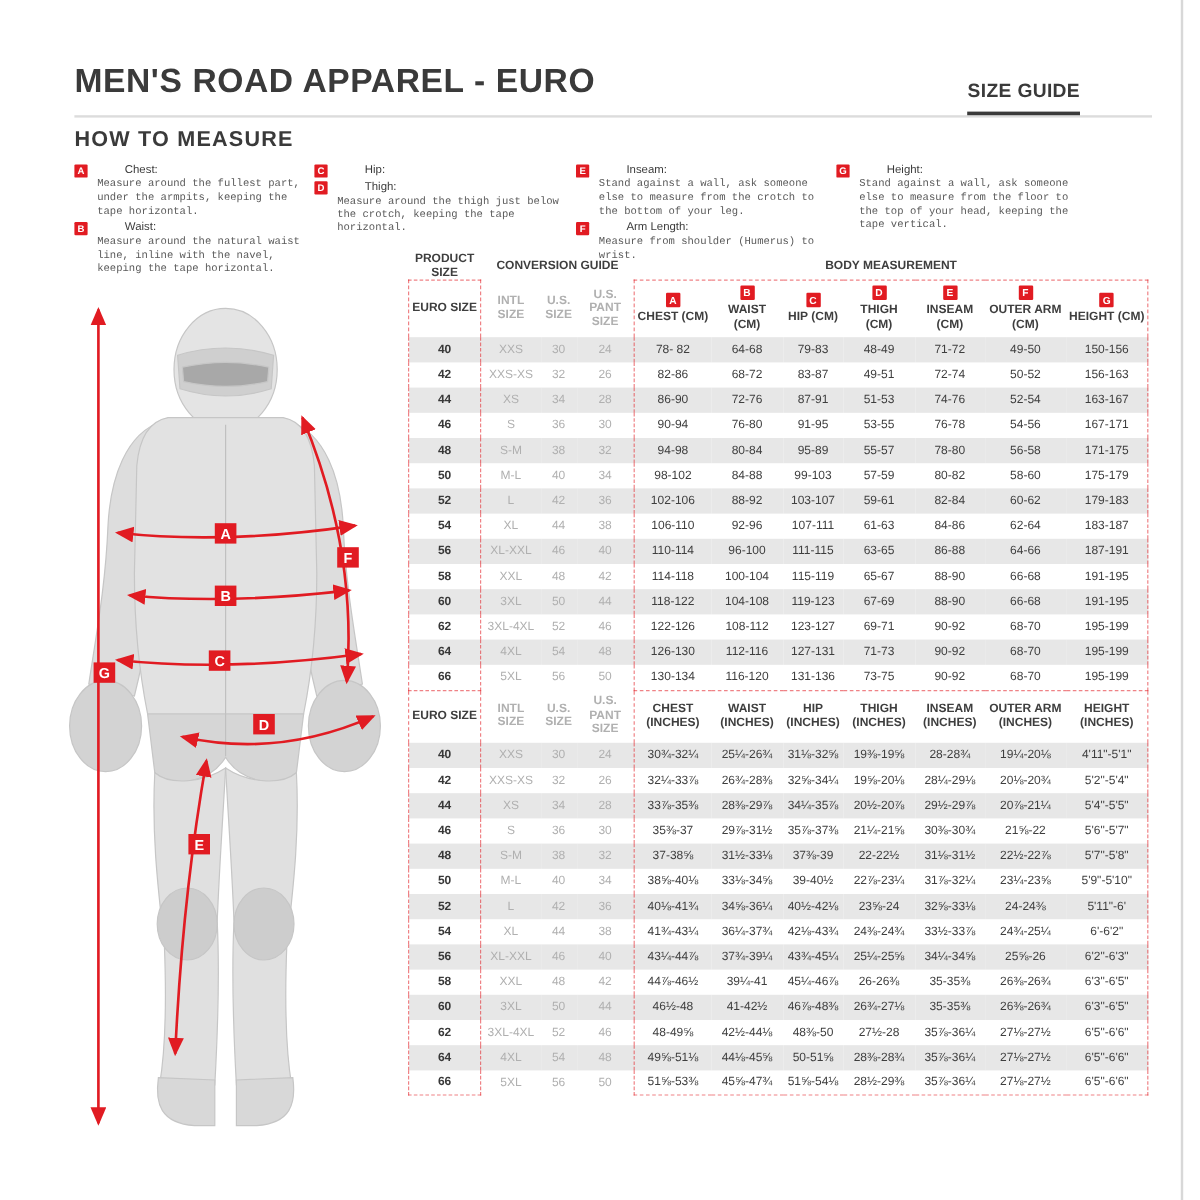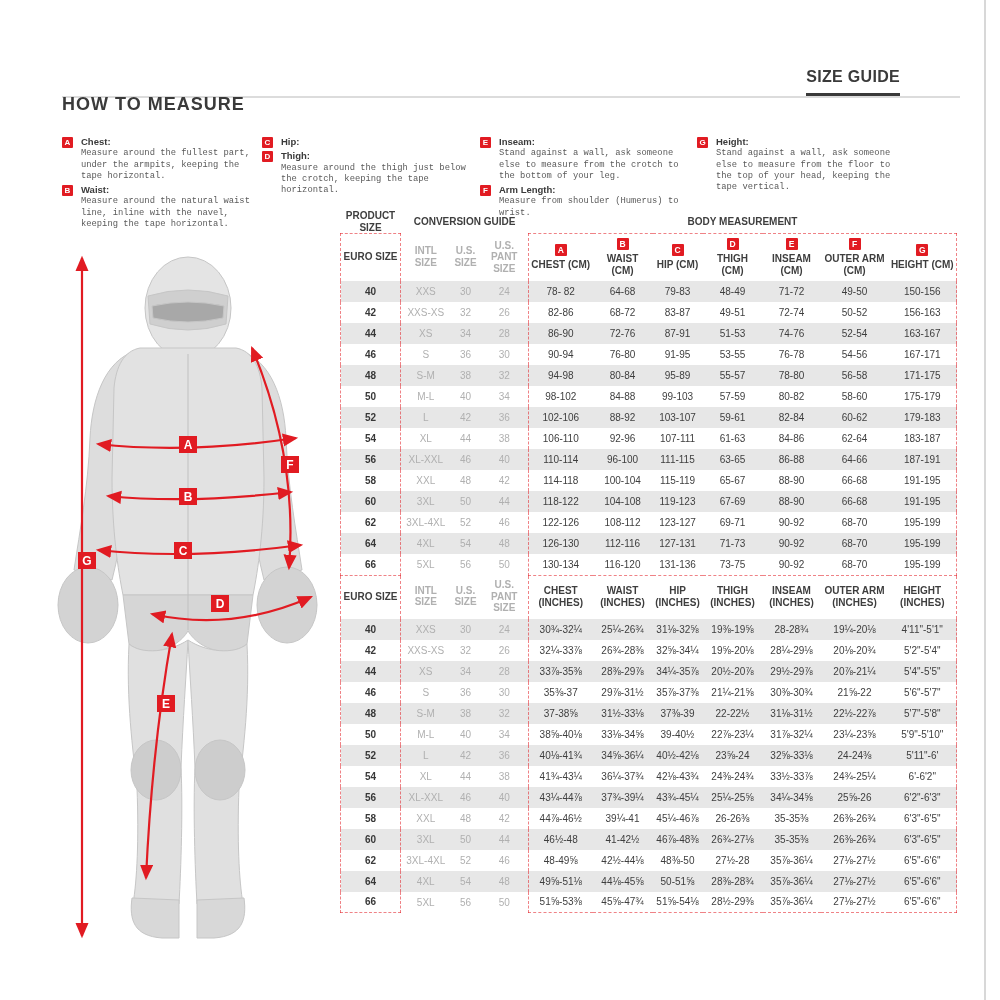--- a/index.html
+++ b/index.html
@@ -10,31 +10,31 @@
   
   .page-title { position:absolute; left:62px; top:52px; font-size:28px; font-weight:700;
                 color:#3a3a3a; letter-spacing:.5px; }
   .size-guide-tab { position:absolute; right:100px; top:68px; font-size:16px; font-weight:700;
                     color:#3a3a3a; letter-spacing:.3px; padding-bottom:7px;
                     border-bottom:4px solid #3a3a3a; cursor:pointer; }
   .title-rule { position:absolute; left:62px; top:96px; width:898px; height:2px; background:#dcdcdc; }
   .page-edge { position:absolute; left:984px; top:0; width:2px; height:1000px; background:#d8d8d8; }
 
   
-  .htm-title { position:absolute; left:62px; top:94px; font-size:18px; font-weight:700;
+  .htm-title { position:absolute; left:62px; top:106px; font-size:18px; font-weight:700;
                color:#3a3a3a; letter-spacing:1px; }
   .measure-col { position:absolute; top:136px; }
   #mcol0 { left:62px;  width:198px; }
   #mcol1 { left:262px; width:216px; }
   #mcol2 { left:480px; width:212px; }
   #mcol3 { left:697px; width:198px; }
   .measure-item { display:grid; grid-template-columns:15px 1fr; column-gap:4px; margin-bottom:2px; }
   .letter-badge { width:11px; height:11px; margin-top:1px; background:#e11b22; color:#fff;
                   font-size:8px; font-weight:700; text-align:center; line-height:11px; border-radius:1px; }
-  .measure-name { font-size:9.5px; font-weight:700; color:#3a3a3a; line-height:1.3; }
+  .measure-name { font-size:9.5px; font-weight:400; color:#3a3a3a; line-height:1.3;margin-left:23px; }
   .measure-text { font-size:8.8px; color:#5a5a5a; line-height:1.28;font-family:Liberation Mono, monospace; }
 
   
   .figure-wrap { position:absolute; left:40px; top:248px; width:295px; height:695px; }
   .figure-wrap svg { width:100%; height:100%; }
 
   
   .size-table { position:absolute; left:340px; top:210px; width:616px; border-collapse:collapse;
                 table-layout:fixed; }
   .size-table td { text-align:center; vertical-align:middle; font-size:10px; color:#3e3e3e;
@@ -54,20 +54,21 @@
   .dl { border-left:1px dashed rgba(225,27,34,.55); }
   .dr { border-right:1px dashed rgba(225,27,34,.55); }
   .dt { border-top:1px dashed rgba(225,27,34,.55); }
   .db { border-bottom:1px dashed rgba(225,27,34,.55); }
 </style>
 </head>
 <body>
 
 <div class="page">
 
+  <div class="page-title">MEN'S ROAD APPAREL - EURO</div>
   <div class="size-guide-tab">SIZE GUIDE</div>
   <div class="title-rule"></div>
   <div class="page-edge"></div>
 
   <div class="htm-title">HOW TO MEASURE</div>
   <div class="measure-col" id="mcol0">
       <div class="measure-item">
         <div class="letter-badge">A</div>
         <div>
           <div class="measure-name">Chest:</div>

